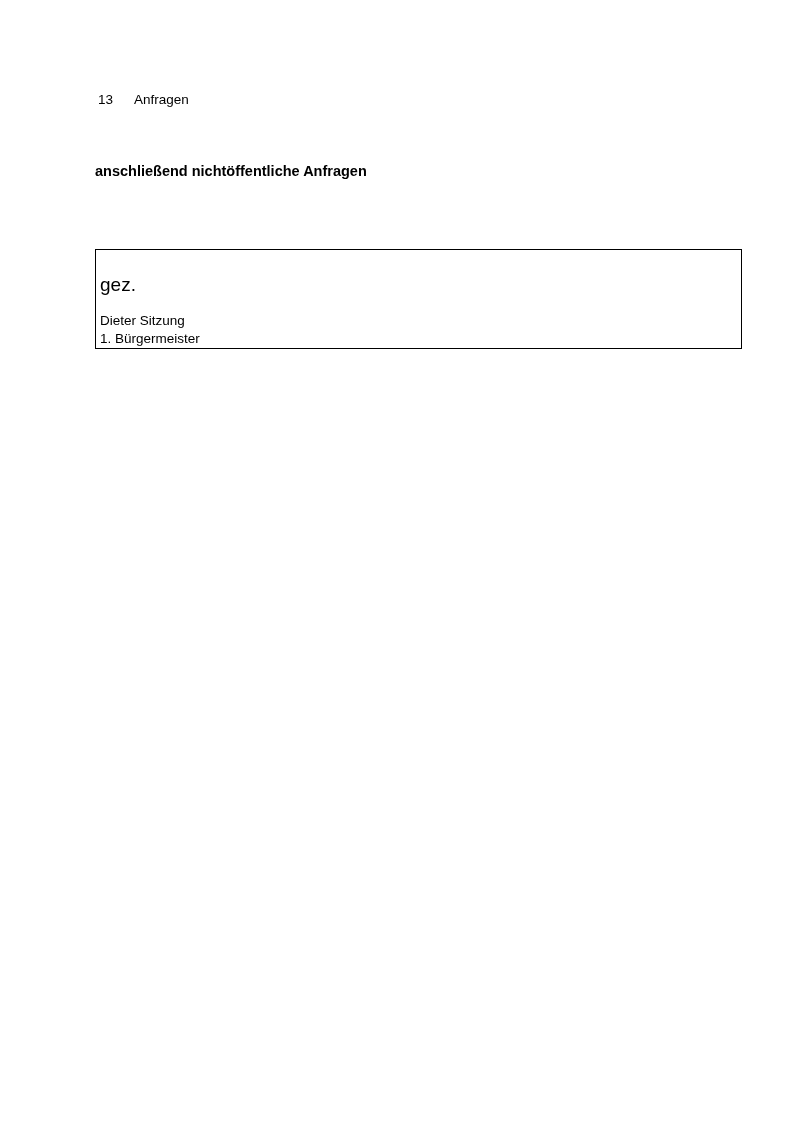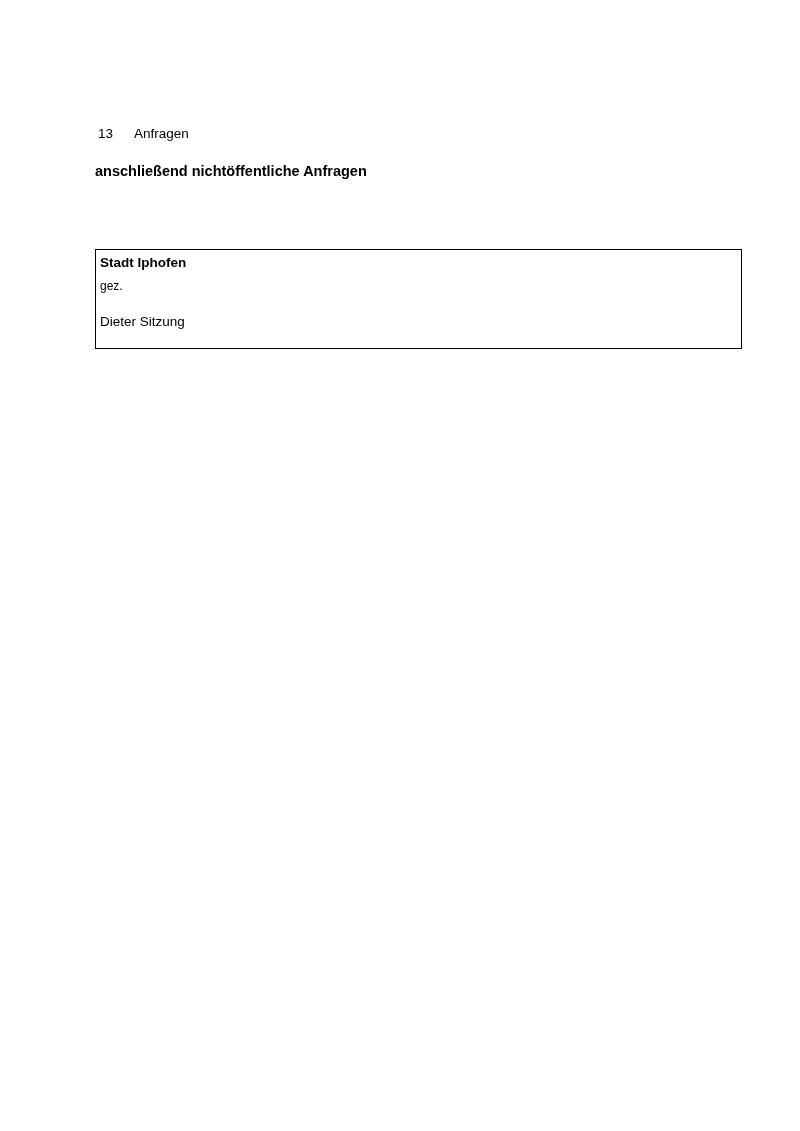--- a/index.html
+++ b/index.html
@@ -18,21 +18,21 @@
   .page {
     position: relative;
     width: 800px;
     height: 1131px;
     background: #ffffff;
     overflow: hidden;
   }
   .agenda-line {
     position: absolute;
     left: 98px;
-    top: 125px;
+    top: 91px;
     font-size: 13.5px;
     line-height: 18px;
     white-space: nowrap;
   }
   .agenda-num {
     display: inline-block;
     width: 36px;
   }
   .agenda-label {
     display: inline-block;
@@ -57,23 +57,23 @@
   }
   .signature-inner {
     padding: 4px 0 0 4px;
   }
   .sig-org {
     font-size: 13.5px;
     font-weight: bold;
     line-height: 18px;
   }
   .sig-gez {
-    font-size: 12px;
+    font-size: 19px;
     line-height: 18px;
-    margin-top: 5px;
+    margin-top: 22px;
   }
   .sig-gap {
     height: 18px;
   }
   .sig-name {
     font-size: 13.5px;
     line-height: 18px;
   }
   .sig-role {
     font-size: 13.5px;
@@ -86,20 +86,20 @@
 <div class="page">
 
   <div class="agenda-line">
     <span class="agenda-num">13</span><span class="agenda-label">Anfragen</span>
   </div>
 
   <div class="note-line">anschließend nichtöffentliche Anfragen</div>
 
   <div class="signature-box">
     <div class="signature-inner">
-      <div class="sig-org">Stadt Iphofen</div>
       <div class="sig-gez">gez.</div>
       <div class="sig-gap"></div>
       <div class="sig-name">Dieter Sitzung</div>
+      <div class="sig-role">1. Bürgermeister</div>
     </div>
   </div>
 
 </div>
 
 </body></html>

